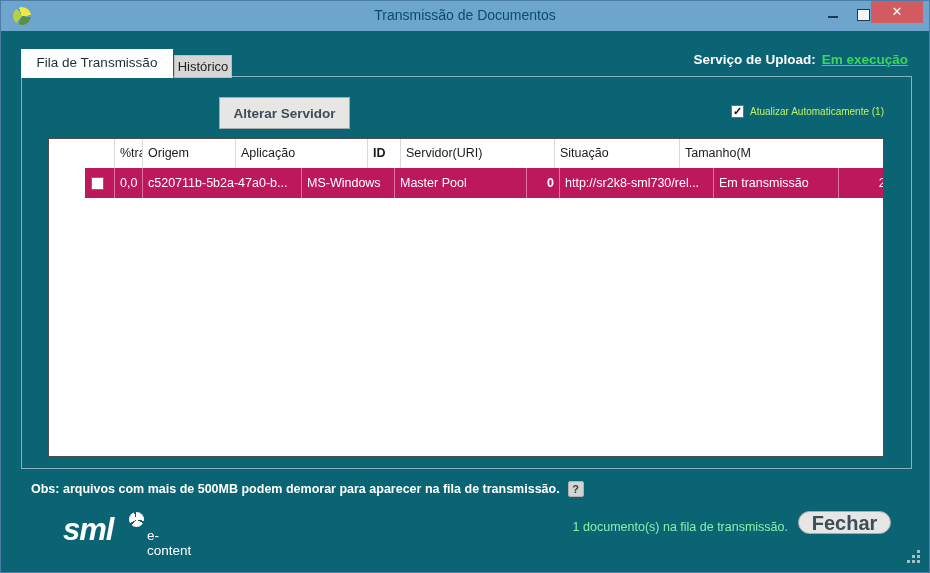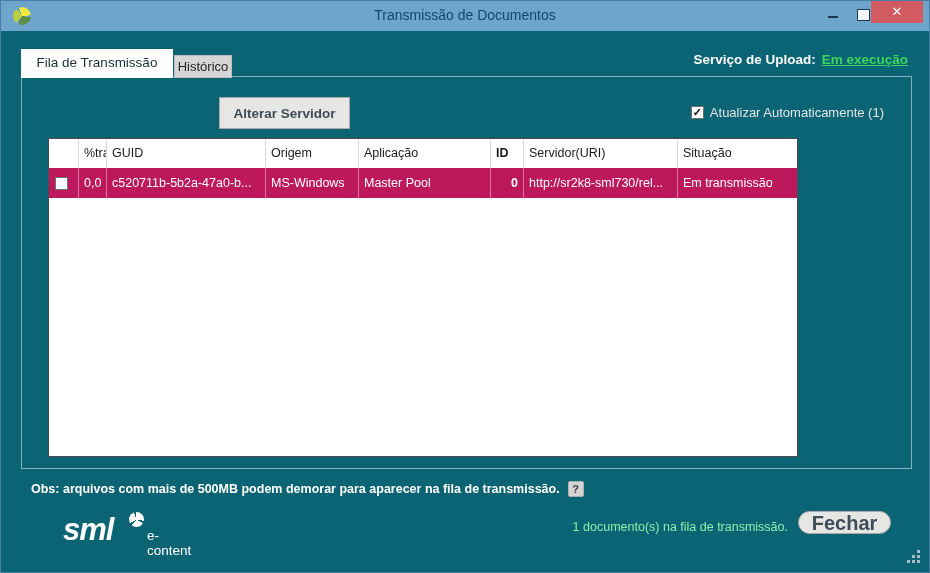--- a/index.html
+++ b/index.html
@@ -61,26 +61,26 @@
     font-family:"Liberation Sans", sans-serif;
   }
   .btn-remove { left:43px; top:66px; width:159px; height:32px; }
   .btn-server { left:211px; top:66px; width:131px; height:32px; }
 
   .auto-refresh { position:absolute; right:40px; top:74px; display:flex; align-items:center; cursor:pointer; }
   .cbx {
     width:13px; height:13px; background:#fff; border:1px solid #707070; display:inline-block;
     font-size:11px; line-height:11px; text-align:center; color:#111; font-weight:bold;
   }
-  .auto-refresh .label { color:#e5e5e5; font-size:13px; margin-left:6px; }
+  .auto-refresh .label { color:#bef264; font-size:10px; margin-left:6px; }
 
   
   .grid {
-    position:absolute; left:40px; top:107px; width:750px; height:319px;
-    background:#ffffff; border:1px solid #4d4d4d; overflow:hidden;
+    position:absolute; left:40px; top:107px; width:836px; height:319px;
+    background:#ffffff; border:1px solid #4d4d4d; overflow:hidden;padding-left:36px;
   }
   .g-row { display:flex; width:100%; }
   .g-head { height:29px; background:#ffffff; color:#1a1a1a; }
   .g-data { height:30px; background:#be185d; color:#ffffff; cursor:pointer; }
   .cell {
     flex:0 0 auto; overflow:hidden; white-space:nowrap;
     font-size:12.5px; line-height:29px; padding:0 5px;
   }
   .g-head .cell { border-right:1px solid #d9d9d9; }
   .g-data .cell { border-right:1px solid rgba(255,255,255,0.4); line-height:30px; }
@@ -140,26 +140,26 @@
 
     <div class="auto-refresh">
       <span class="cbx">✓</span>
       <span class="label">Atualizar Automaticamente (1)</span>
     </div>
 
     <div class="grid">
       <div class="g-row g-head">
         <div class="cell c0"></div>
         <div class="cell c1">%tra</div>
-        <div class="cell c2">GUID</div>
         <div class="cell c3">Origem</div>
         <div class="cell c4">Aplicação</div>
         <div class="cell c5">ID</div>
         <div class="cell c6">Servidor(URI)</div>
         <div class="cell c7">Situação</div>
+        <div class="cell c8">Tamanho(M</div>
       </div>
       <div class="g-row g-data">
         <div class="cell c0">
           <span class="cbx"></span>
         </div>
         <div class="cell c1 num">0,0</div>
         <div class="cell c2">c520711b-5b2a-47a0-b...</div>
         <div class="cell c3">MS-Windows</div>
         <div class="cell c4">Master Pool</div>
         <div class="cell c5 num">0</div>

